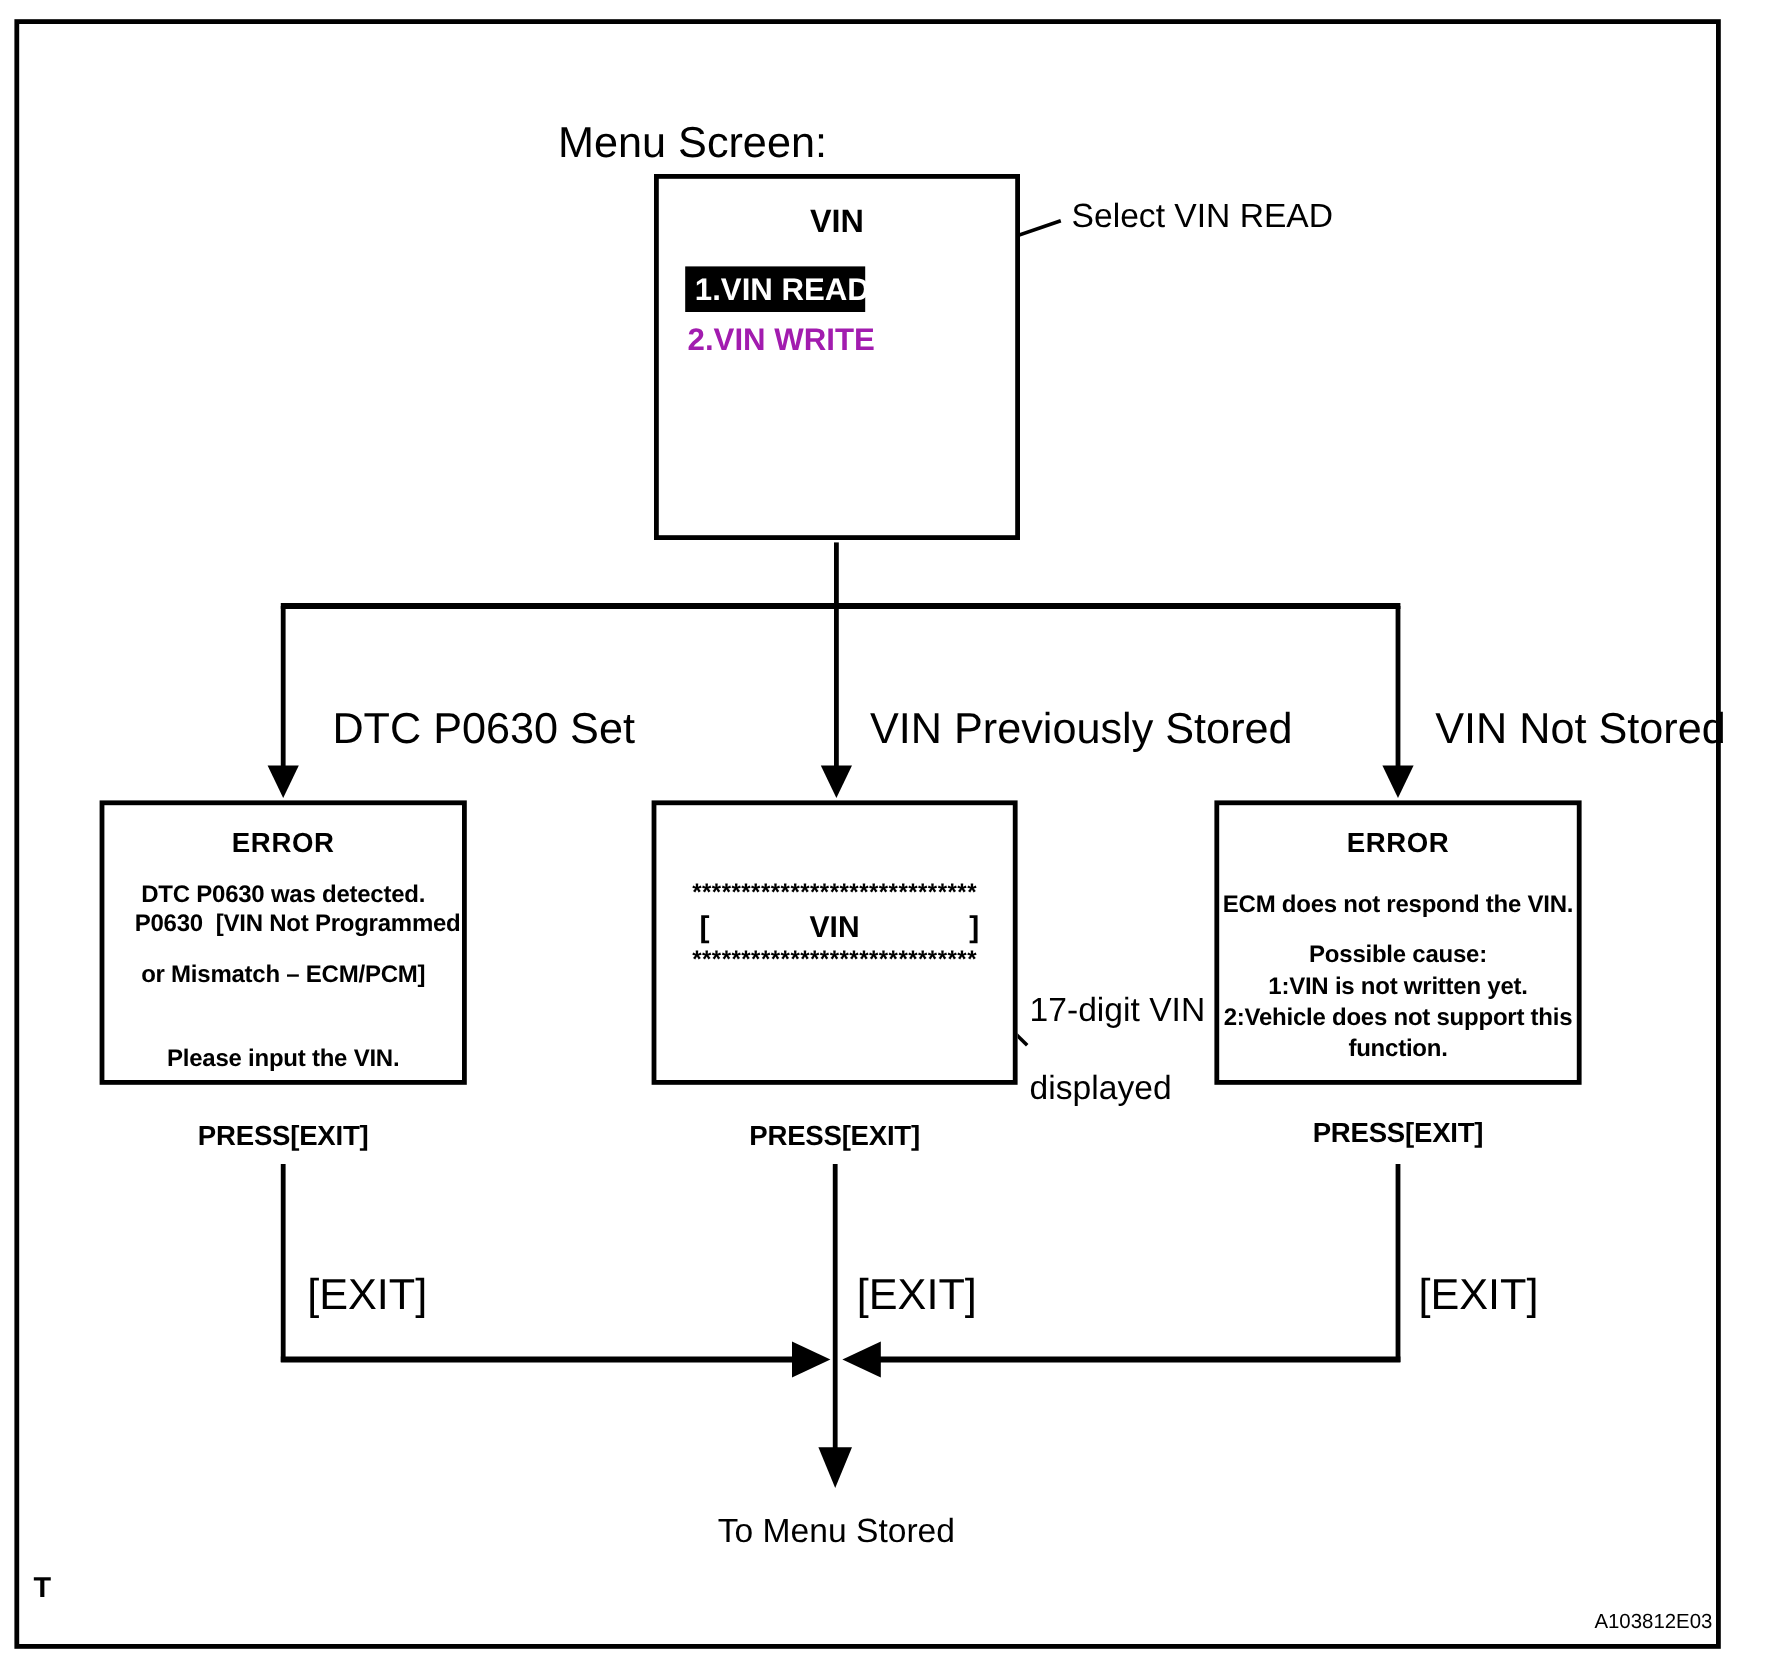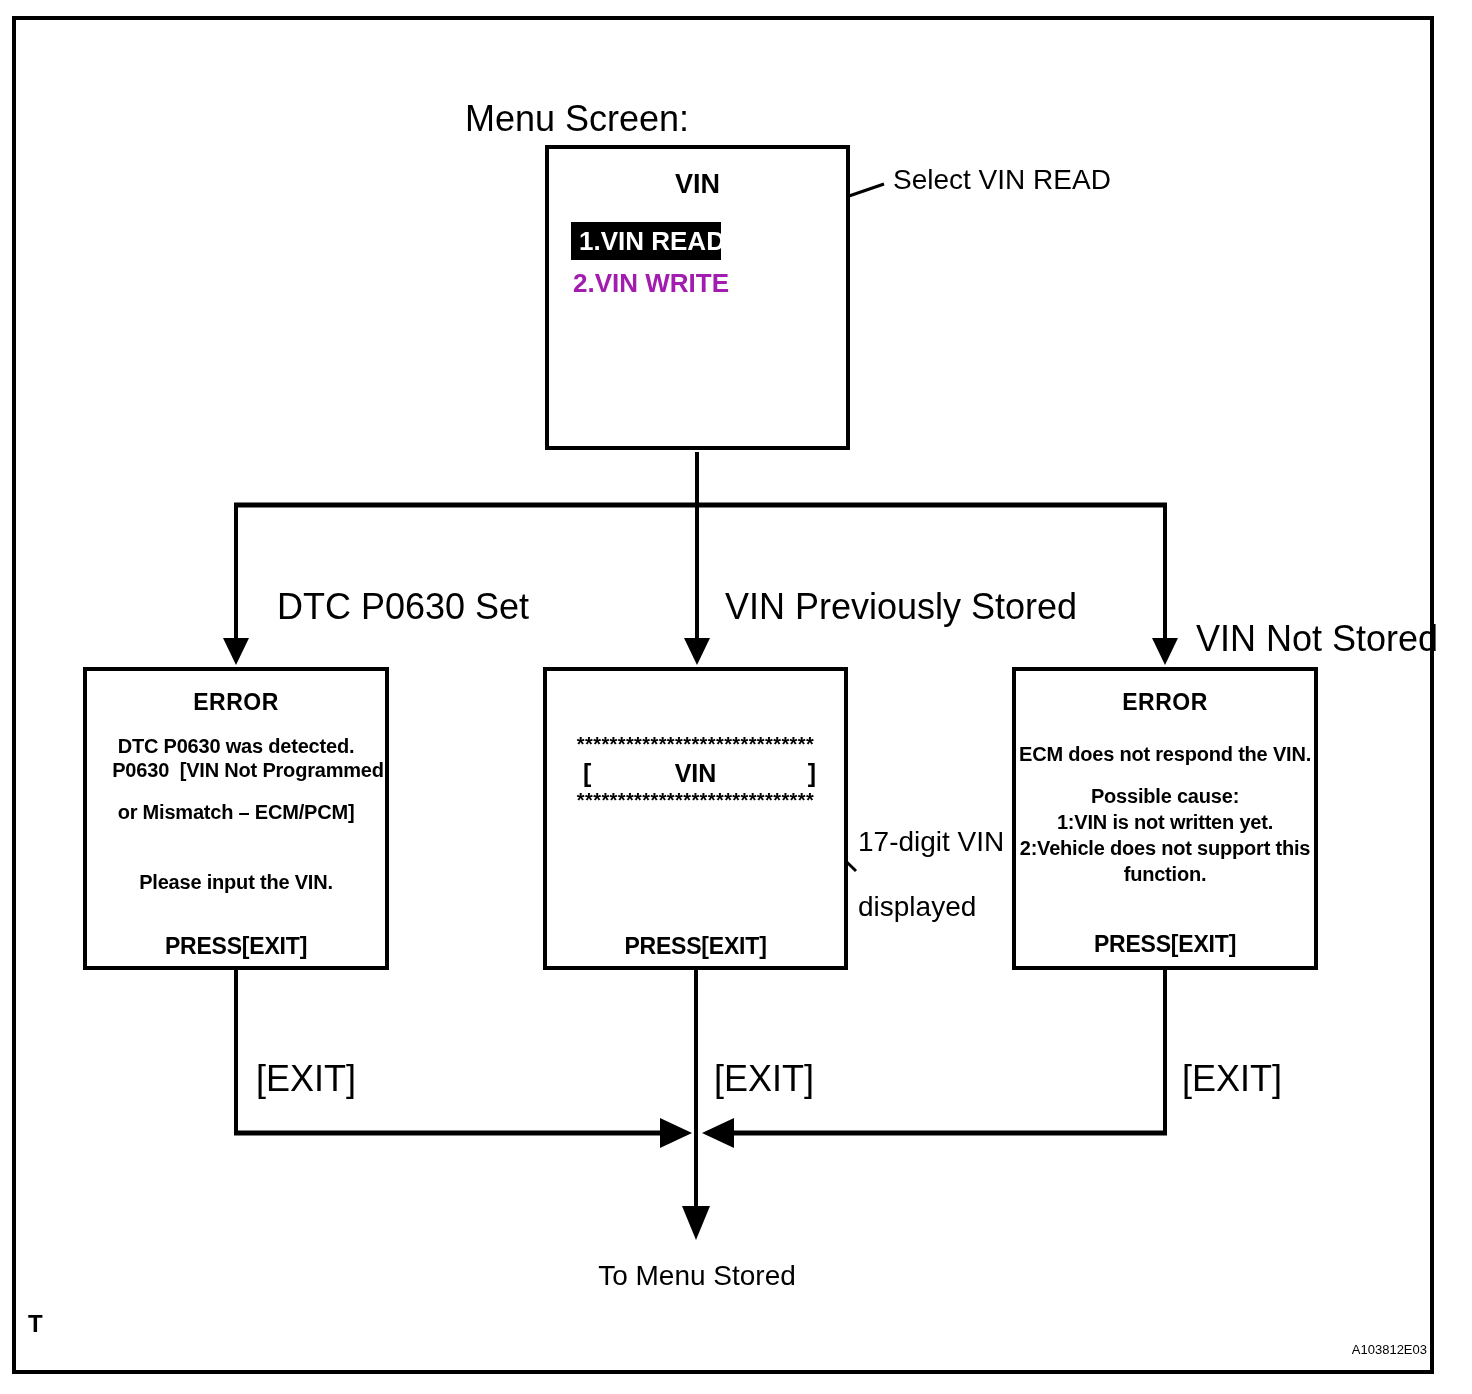--- a/index.html
+++ b/index.html
@@ -9,21 +9,21 @@
     font-family:"Liberation Sans", sans-serif; color:#000;
   }
   .frame {
     position:absolute; left:12px; top:16px; width:1422px; height:1358px;
     border:4px solid #000; background:#fff;
   }
   svg.wires { position:absolute; left:0; top:0; width:1472px; height:1394px; }
   .fc-label { position:absolute; font-size:36px; white-space:nowrap; }
   .fc-label-lg { position:absolute; font-size:28px; white-space:nowrap; }
   .screen-box {
-    position:absolute; width:306px; height:303px; border:4px solid #000; background:#fff;
+    position:absolute; width:306px; height:237px; border:4px solid #000; background:#fff;
   }
   .menu-box { position:absolute; left:545px; top:145px; width:305px; height:305px;
     border:4px solid #000; background:#fff; }
   .sline {
     position:absolute; left:0; right:0; text-align:center;
     font-weight:bold; letter-spacing:-0.2px; white-space:pre; font-size:20px;
   }
   .sline-title { font-size:23px; letter-spacing:0.5px; }
   .sline-footer { font-size:23px; }
   .menu-title { position:absolute; left:0; right:0; top:20px; text-align:center;
@@ -36,21 +36,21 @@
   .menu-item {
     position:absolute; left:24px; top:115px; height:38px;
     color:#a21caf; font-weight:bold; font-size:26px; line-height:38px; white-space:nowrap;
   }
   .stars { letter-spacing:0.4px; }
   .vin-row { position:absolute; left:0; right:0; font-weight:bold; font-size:25px; }
   .vin-row .br-open  { position:absolute; left:36px; top:0; }
   .vin-row .br-close { position:absolute; right:28px; top:0; }
   .vin-row .vin-word { position:absolute; left:0; right:0; top:0; text-align:center; }
   .corner-t { position:absolute; left:28px; top:1310px; font-size:24px; font-weight:bold; }
-  .fig-code { position:absolute; right:45px; top:1342px; font-size:13px; }
+  .fig-code { position:absolute; right:45px; top:1342px; font-size:17px; }
 </style>
 </head>
 <body>
 
 <div class="frame"></div>
 
 <svg class="wires" viewBox="0 0 1472 1394" aria-hidden="true">
 
   <line x1="697" y1="452" x2="697" y2="505" stroke="#000" stroke-width="4"></line>
 
@@ -82,21 +82,21 @@
 <div class="fc-label-lg" style="left:893px; top:164px;">Select VIN READ</div>
 
 <div class="menu-box">
   <div class="menu-title">VIN</div>
   <div class="menu-item-selected">1.VIN READ</div>
   <div class="menu-item">2.VIN WRITE</div>
 </div>
 
 <div class="fc-label" style="left:277px; top:586px;">DTC P0630 Set</div>
 <div class="fc-label" style="left:725px; top:586px;">VIN Previously Stored</div>
-<div class="fc-label" style="left:1196px; top:586px;margin-top:32px;">VIN Not Stored</div>
+<div class="fc-label" style="left:1196px; top:586px;">VIN Not Stored</div>
 
 <div class="screen-box" style="left:83px; top:667px;">
   <div class="sline sline-title" style="top:18px;">ERROR</div>
   <div class="sline" style="top:64px;">DTC P0630 was detected.</div>
   <div class="sline" style="top:88px;margin-left:24px;">P0630  [VIN Not Programmed</div>
   <div class="sline" style="top:130px;">or Mismatch – ECM/PCM]</div>
   <div class="sline" style="top:200px;">Please input the VIN.</div>
   <div class="sline sline-footer" style="top:262px;">PRESS[EXIT]</div>
 </div>
 

